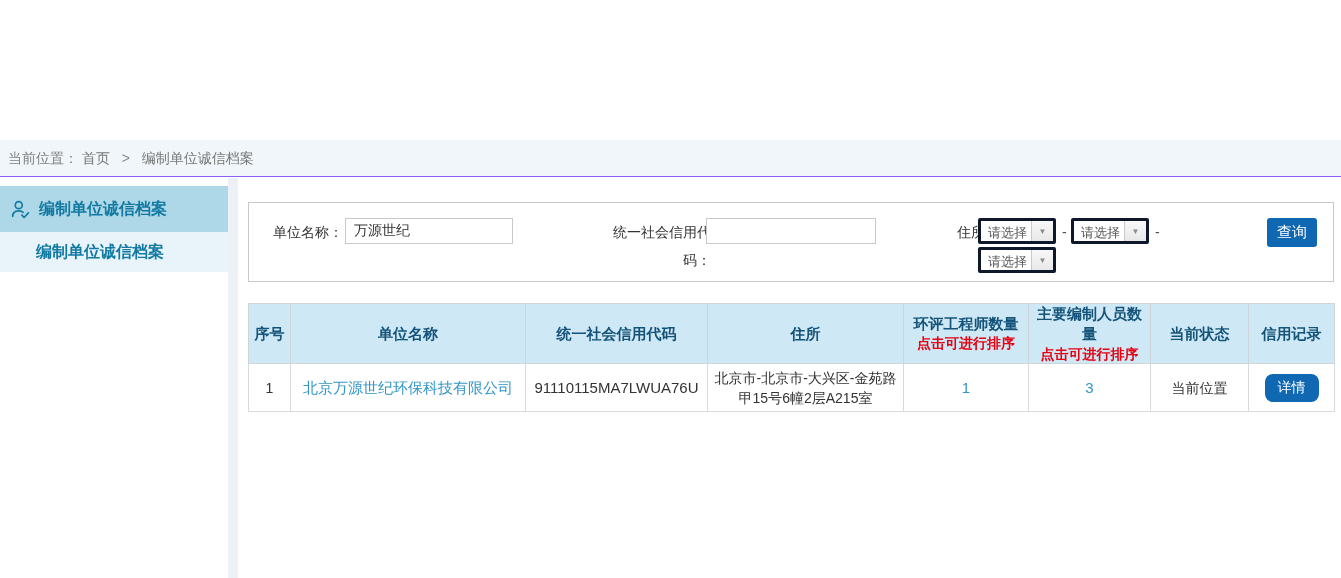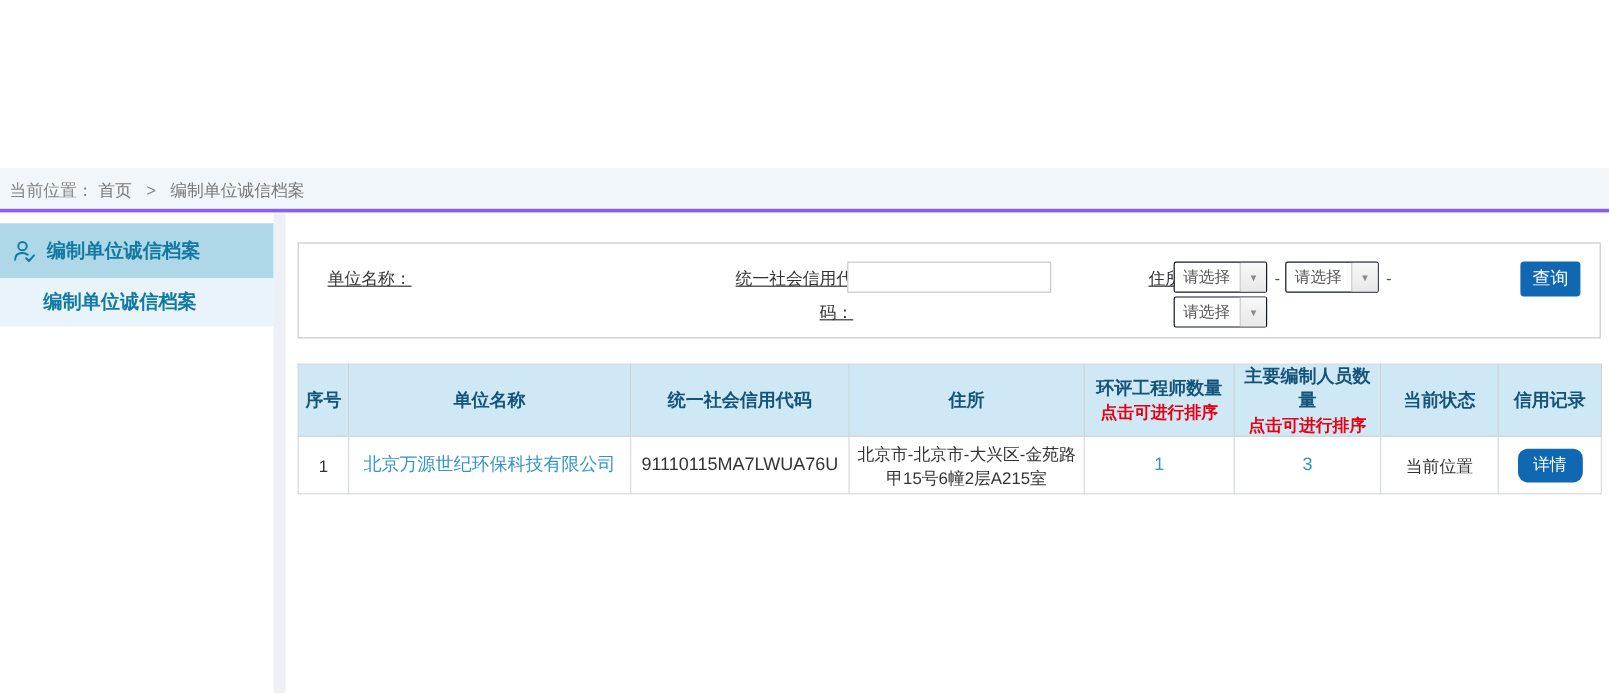--- a/index.html
+++ b/index.html
@@ -20,47 +20,47 @@
   .c4{left:1150px;top:40px;width:260px;height:110px;
       background:radial-gradient(ellipse at center,rgba(255,255,255,.5) 0%,rgba(255,255,255,0) 70%);}
   .cloud-band{position:absolute;left:0;right:0;bottom:-8px;height:62px;
       background:linear-gradient(180deg,rgba(255,255,255,0) 0%,rgba(255,255,255,.9) 80%);}
   .logo{position:absolute;left:250px;top:26px;width:86px;height:88px;}
   .site-title{position:absolute;left:352px;top:38px;font-size:55px;font-weight:bold;
       color:#1a388f;letter-spacing:4px;white-space:nowrap;}
 
   
   .breadcrumb{position:absolute;left:0;top:140px;width:100%;height:37px;line-height:37px;
-      background:#f0f6f9;border-bottom:3px solid #8b5cf6;font-size:14px;color:#808080;
+      background:#f0f6f9;border-bottom:1px solid #8b5cf6;font-size:14px;color:#808080;
       padding-left:8px;box-sizing:border-box;}
   .breadcrumb .sep{margin:0 8px;color:#8a8a8a;}
   .breadcrumb .home{color:#777;cursor:pointer;}
   .breadcrumb .cur{color:#777;}
 
   
   .side-item1{position:absolute;left:0;top:186px;width:228px;height:46px;background:#aed8e8;
       display:flex;align-items:center;padding-left:10px;box-sizing:border-box;cursor:pointer;}
   .side-item2{position:absolute;left:0;top:232px;width:228px;height:40px;background:#e9f3fa;
       display:flex;align-items:center;padding-left:36px;box-sizing:border-box;cursor:pointer;}
   .side-label{font-size:16px;font-weight:bold;color:#127aa2;margin-left:8px;}
   .side-item2 .side-label{margin-left:0;}
   .v-strip{position:absolute;left:228px;top:178px;width:10px;bottom:0;background:#edf1f6;}
 
   
   .panel{position:absolute;left:248px;top:202px;width:1086px;height:80px;background:#fff;
       border:1px solid #c9c9c9;box-sizing:border-box;}
-  .panel .lbl{position:absolute;height:28px;line-height:28px;font-size:14px;color:#333;text-align:right;text-decoration:underline;}
+  .panel .lbl{position:absolute;height:28px;line-height:28px;font-size:14px;color:#333;text-align:right;}
   .lbl-company{left:18px;top:15px;width:76px;}
   .lbl-code{left:340px;top:15px;width:122px;}
   .lbl-addr{left:700px;top:15px;width:50px;}
   .panel input{position:absolute;top:15px;height:26px;border:1px solid #c9c9c9;font-size:14px;
       color:#333;padding:0 8px;box-sizing:border-box;outline:none;font-family:inherit;}
   .inp-company{left:96px;width:168px;}
   .inp-code{left:457px;width:170px;}
-  .select{position:absolute;width:78px;height:26px;border:1px solid #0f172a;background:#fff;
+  .select{position:absolute;width:78px;height:26px;border:3px solid #0f172a;background:#fff;
       display:flex;box-sizing:border-box;cursor:pointer;border-radius:2px;}
   .sel1{left:729px;top:15px;}
   .sel2{left:822px;top:15px;}
   .sel3{left:729px;top:44px;}
   .select .txt{flex:1;font-size:13px;color:#555;padding-left:7px;line-height:24px;overflow:hidden;}
   .select .arr{width:21px;border-left:1px solid #c9c9c9;background:linear-gradient(#f8f8f8,#e8e8e8);
       display:flex;align-items:center;justify-content:center;font-size:8px;color:#8a8a8a;}
   .dash{position:absolute;top:15px;height:28px;line-height:28px;font-size:14px;color:#555;}
   .dash1{left:813px;}
   .dash2{left:906px;}
@@ -101,20 +101,21 @@
     </svg>
     <span class="side-label">编制单位诚信档案</span>
   </div>
   <div class="side-item2">
     <span class="side-label">编制单位诚信档案</span>
   </div>
   <div class="v-strip"></div>
 
   <div class="panel">
     <div class="lbl lbl-company">单位名称：</div>
+    <input class="inp-company" type="text" value="万源世纪" style="">
     <div class="lbl lbl-code">统一社会信用代码：</div>
     <input class="inp-code" type="text" value="" style="">
     <div class="lbl lbl-addr">住所：</div>
 
     <div class="select sel1">
       <span class="txt">请选择</span>
       <span class="arr">▼</span>
     </div>
     <span class="dash dash1">-</span>
     <div class="select sel2">

